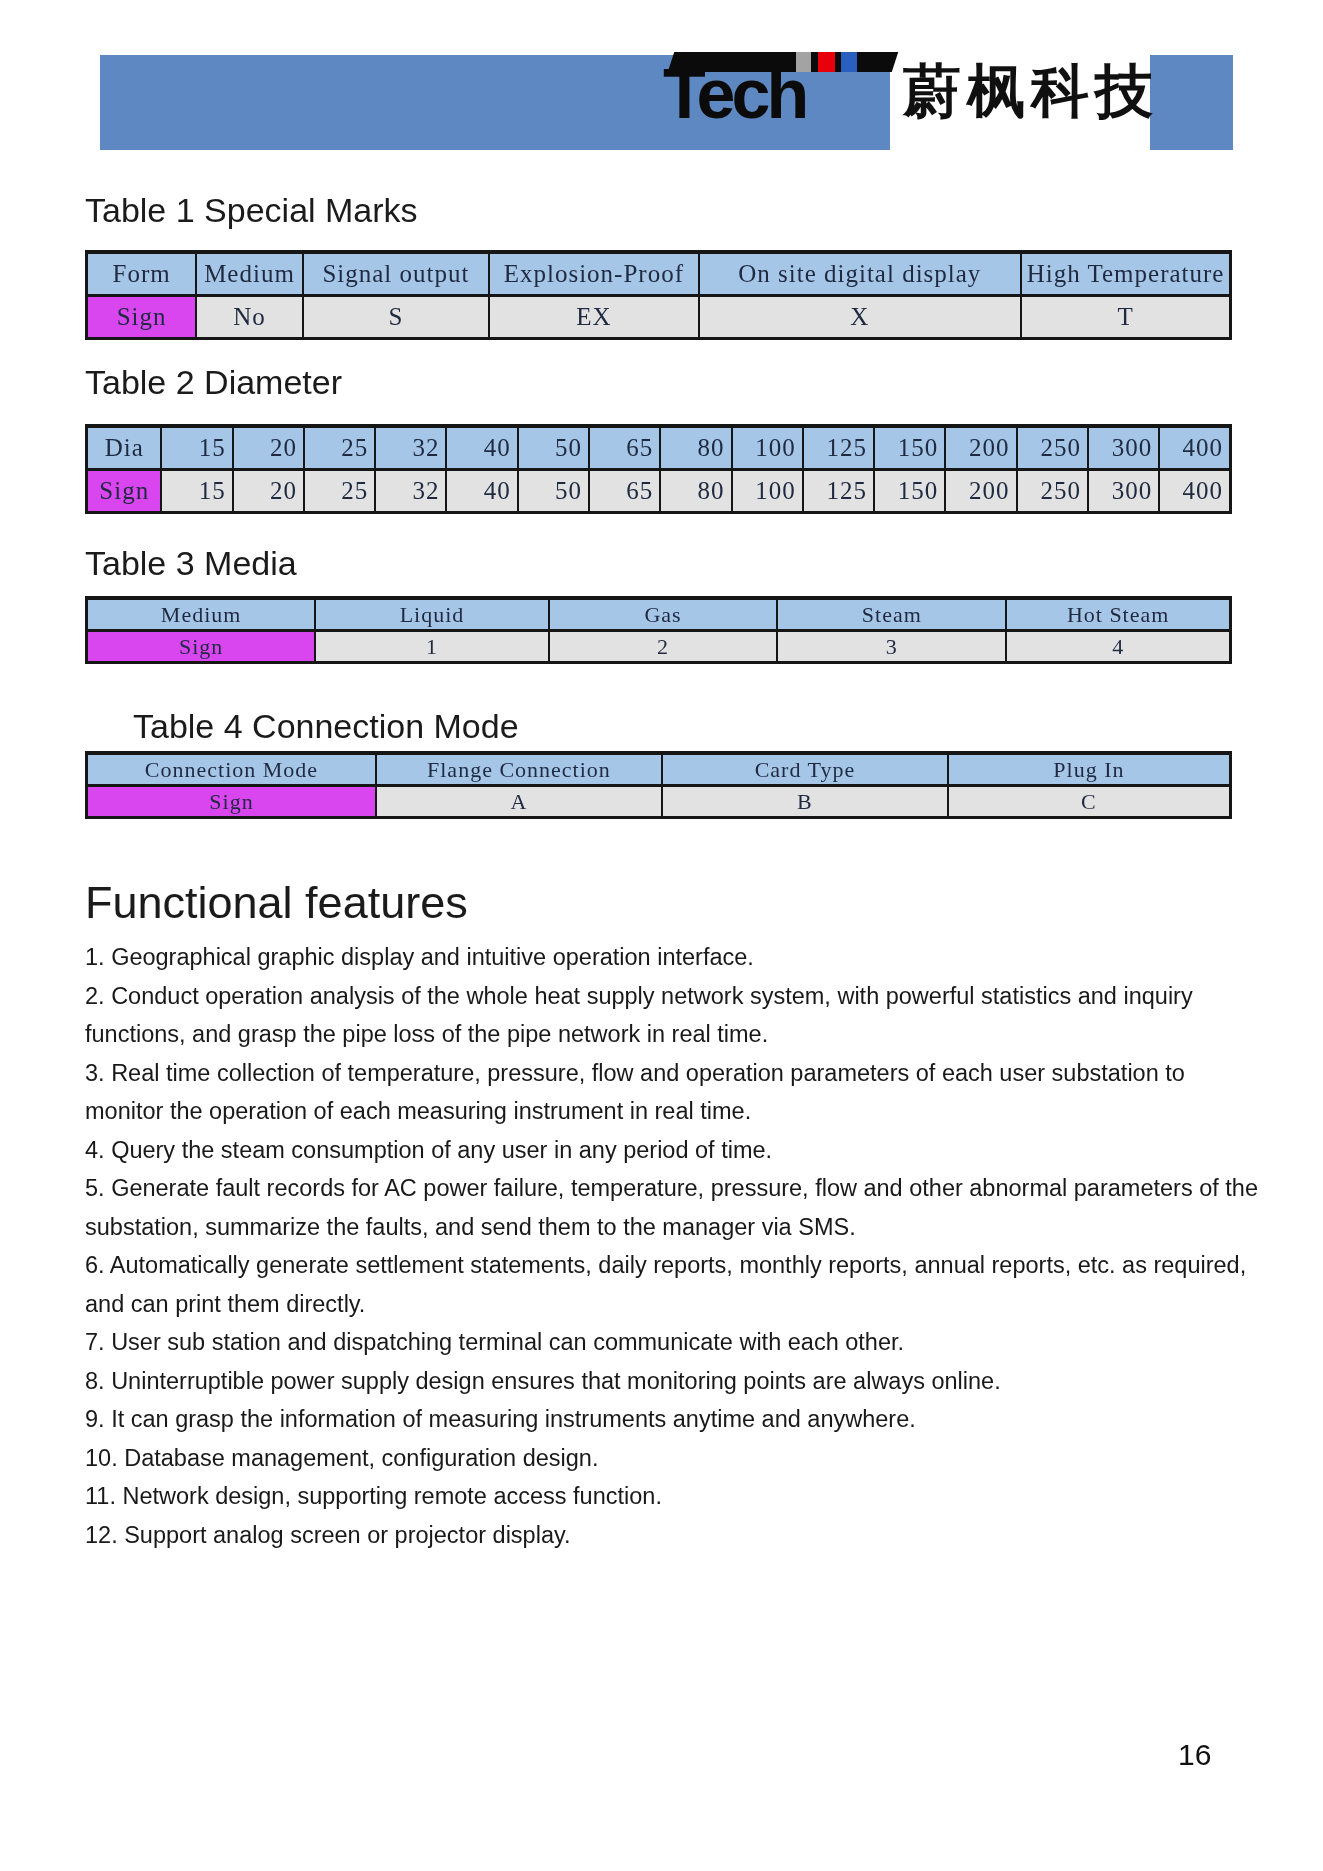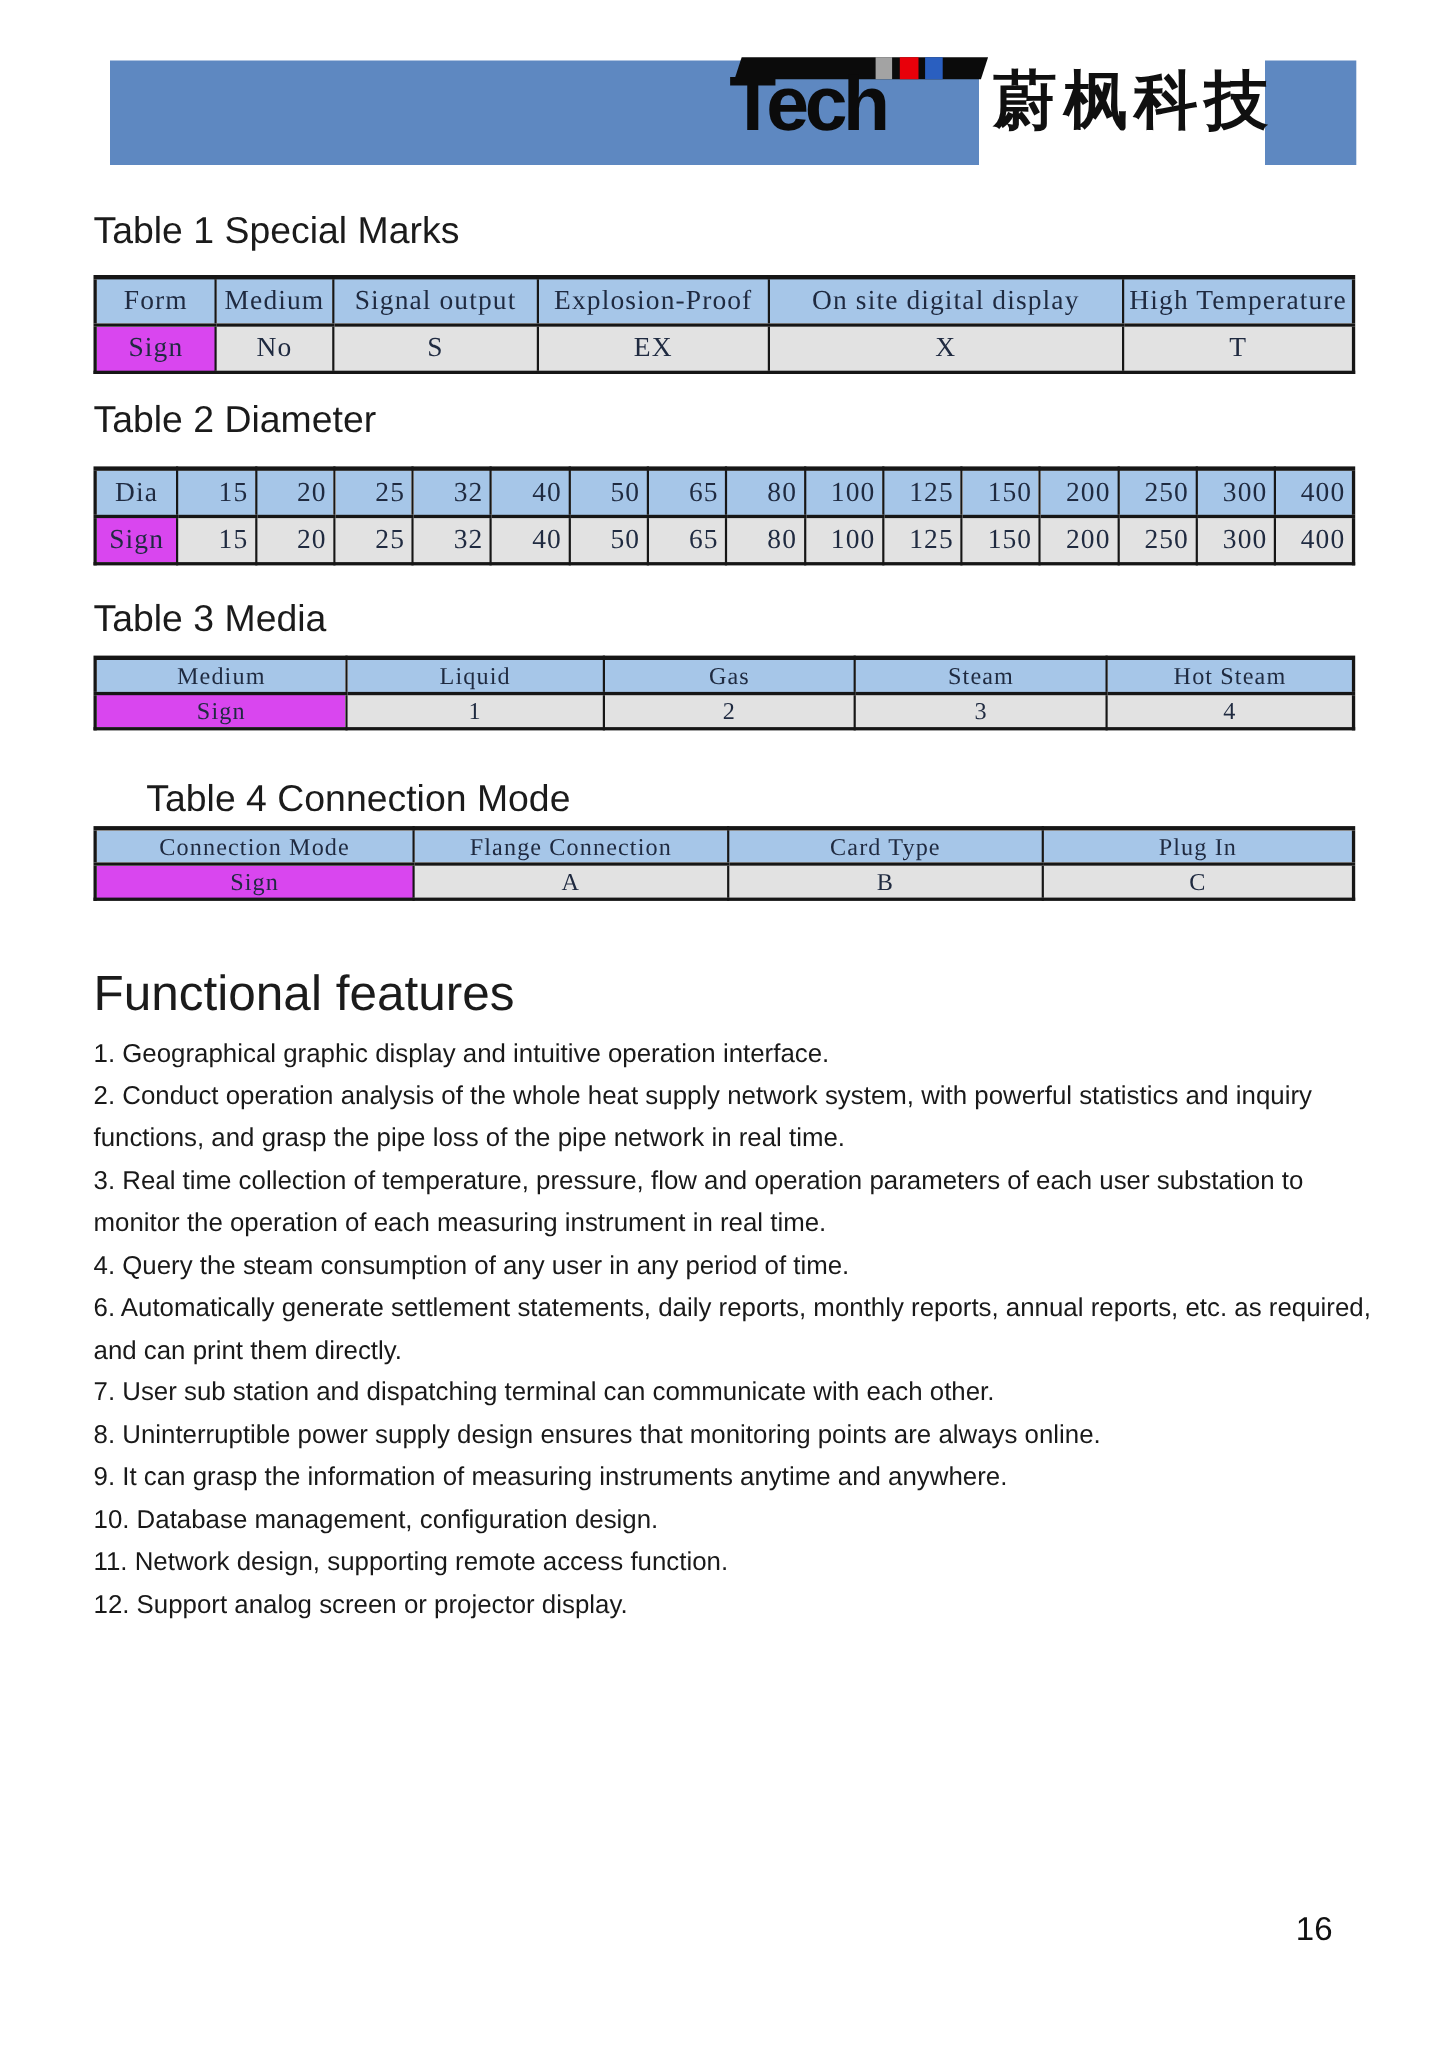--- a/index.html
+++ b/index.html
@@ -240,20 +240,21 @@
     </tr>
   </tbody>
     </table>
 
   <div class="sec-title" id="features-title">Functional features</div>
   <div class="features">
     <p>1. Geographical graphic display and intuitive operation interface.</p>
     <p>2. Conduct operation analysis of the whole heat supply network system, with powerful statistics and inquiry functions, and grasp the pipe loss of the pipe network in real time.</p>
     <p>3. Real time collection of temperature, pressure, flow and operation parameters of each user substation to monitor the operation of each measuring instrument in real time.</p>
     <p>4. Query the steam consumption of any user in any period of time.</p>
+    <p>5. Generate fault records for AC power failure, temperature, pressure, flow and other abnormal parameters of the substation, summarize the faults, and send them to the manager via SMS.</p>
     <p>6. Automatically generate settlement statements, daily reports, monthly reports, annual reports, etc. as required, and can print them directly.</p>
     <p>7. User sub station and dispatching terminal can communicate with each other.</p>
     <p>8. Uninterruptible power supply design ensures that monitoring points are always online.</p>
     <p>9. It can grasp the information of measuring instruments anytime and anywhere.</p>
     <p>10. Database management, configuration design.</p>
     <p>11. Network design, supporting remote access function.</p>
     <p>12. Support analog screen or projector display.</p>
   </div>
 
   <div class="page-number">16</div>

